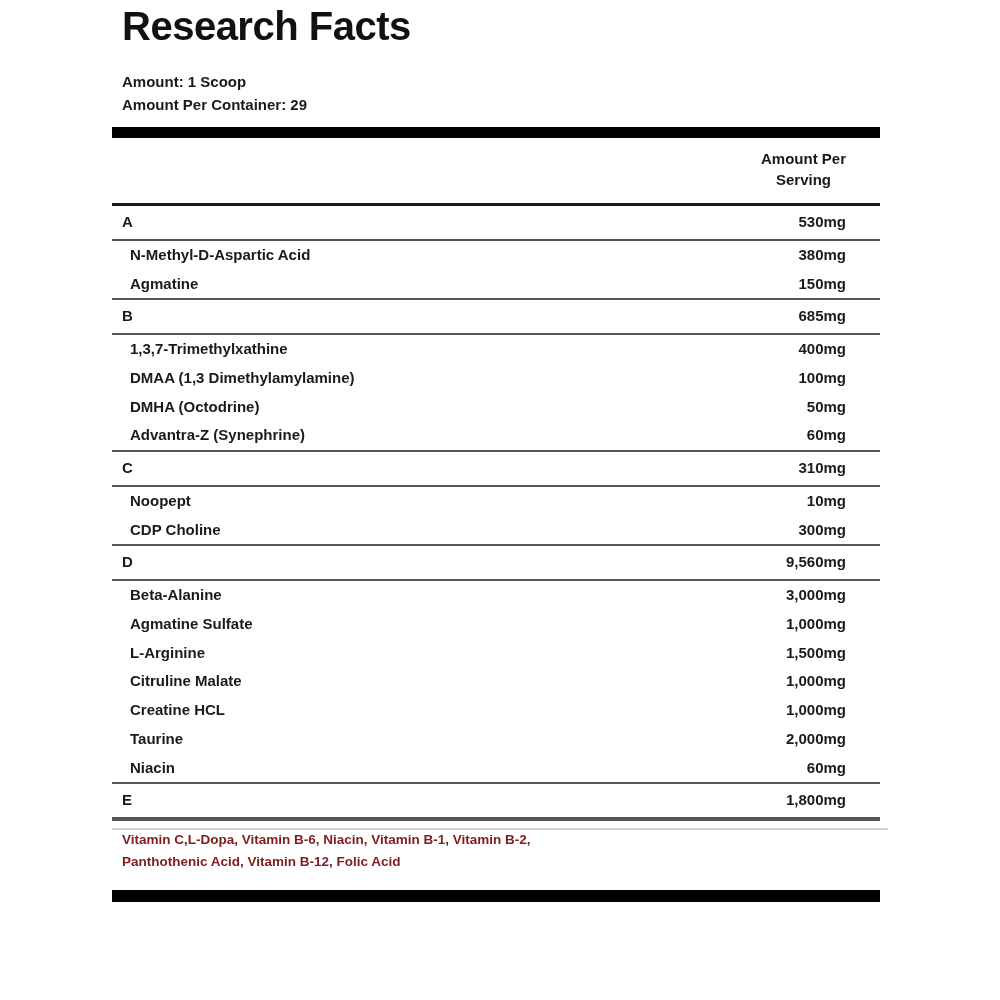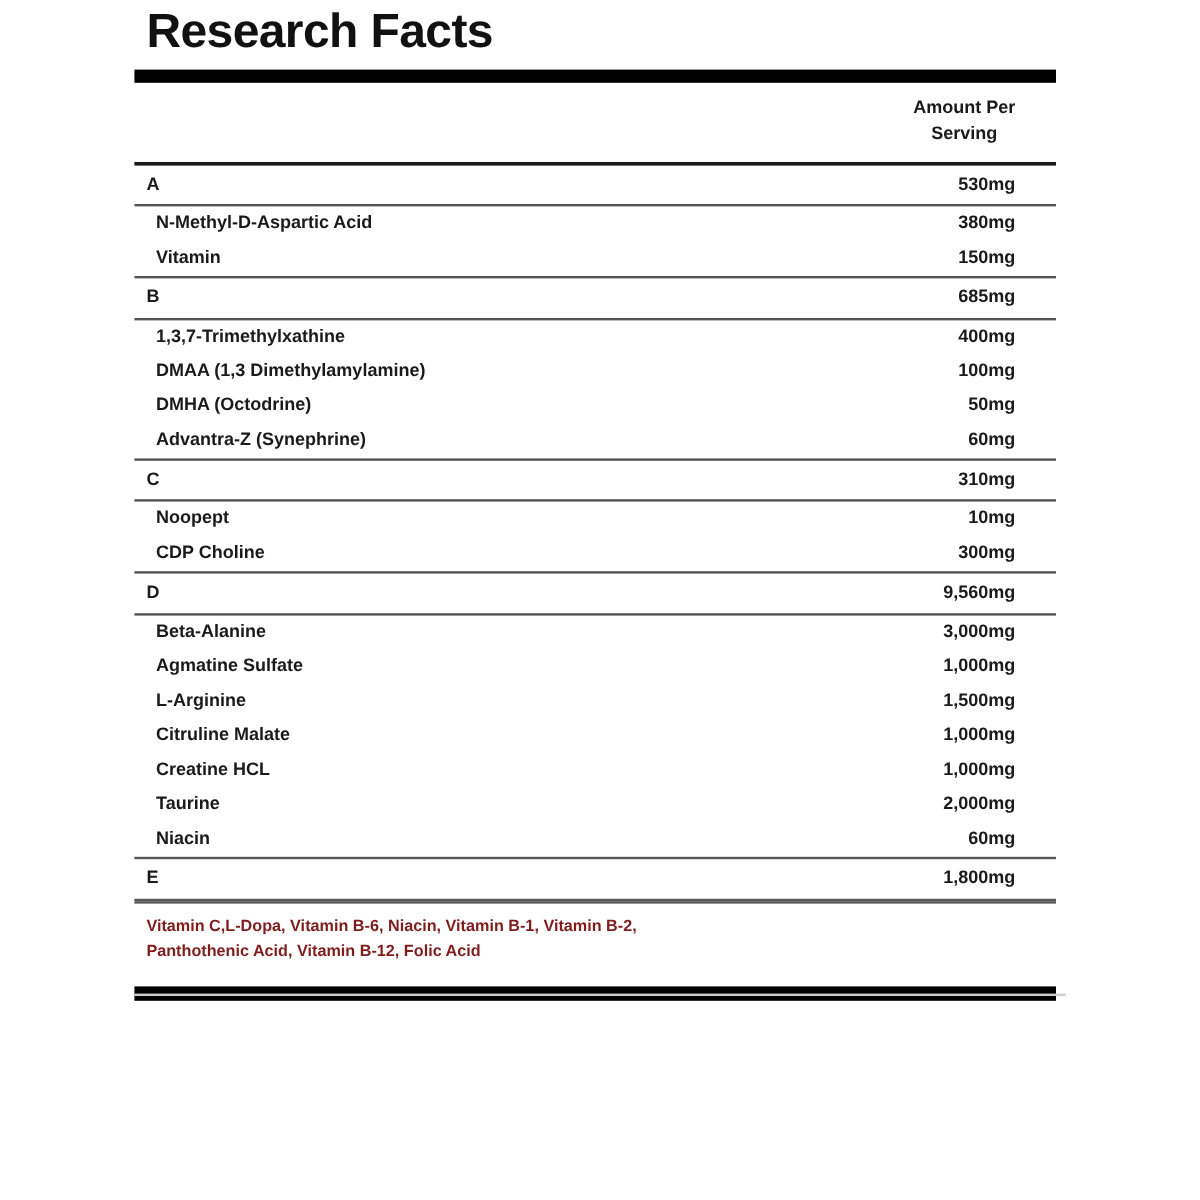--- a/index.html
+++ b/index.html
@@ -129,20 +129,24 @@
   }
 </style>
 </head>
 <body>
 
 <div class="panel">
   <div class="label-body">
 
     <div class="title">Research Facts</div>
 
+    <div class="serving-block">
+      <div>Amount: 1 Scoop</div>
+      <div>Amount Per Container: 29</div>
+    </div>
 
     <div class="rule-thick"></div>
 
     <div class="amount-header">
       <div class="amount-header-text">
         <div>Amount Per</div>
         <div>Serving</div>
       </div>
     </div>
 
@@ -152,21 +156,21 @@
         <div class="row group">
           <span class="name">A</span>
           <span class="amt">530mg</span>
         </div>
         <div class="rule-hair"></div>
         <div class="row item">
           <span class="name">N-Methyl-D-Aspartic Acid</span>
           <span class="amt">380mg</span>
         </div>
         <div class="row item">
-          <span class="name">Vitamin</span>
+          <span class="name">Agmatine</span>
           <span class="amt">150mg</span>
         </div>
         <div class="rule-hair"></div>
         <div class="row group">
           <span class="name">B</span>
           <span class="amt">685mg</span>
         </div>
         <div class="rule-hair"></div>
         <div class="row item">
           <span class="name">1,3,7-Trimethylxathine</span>

